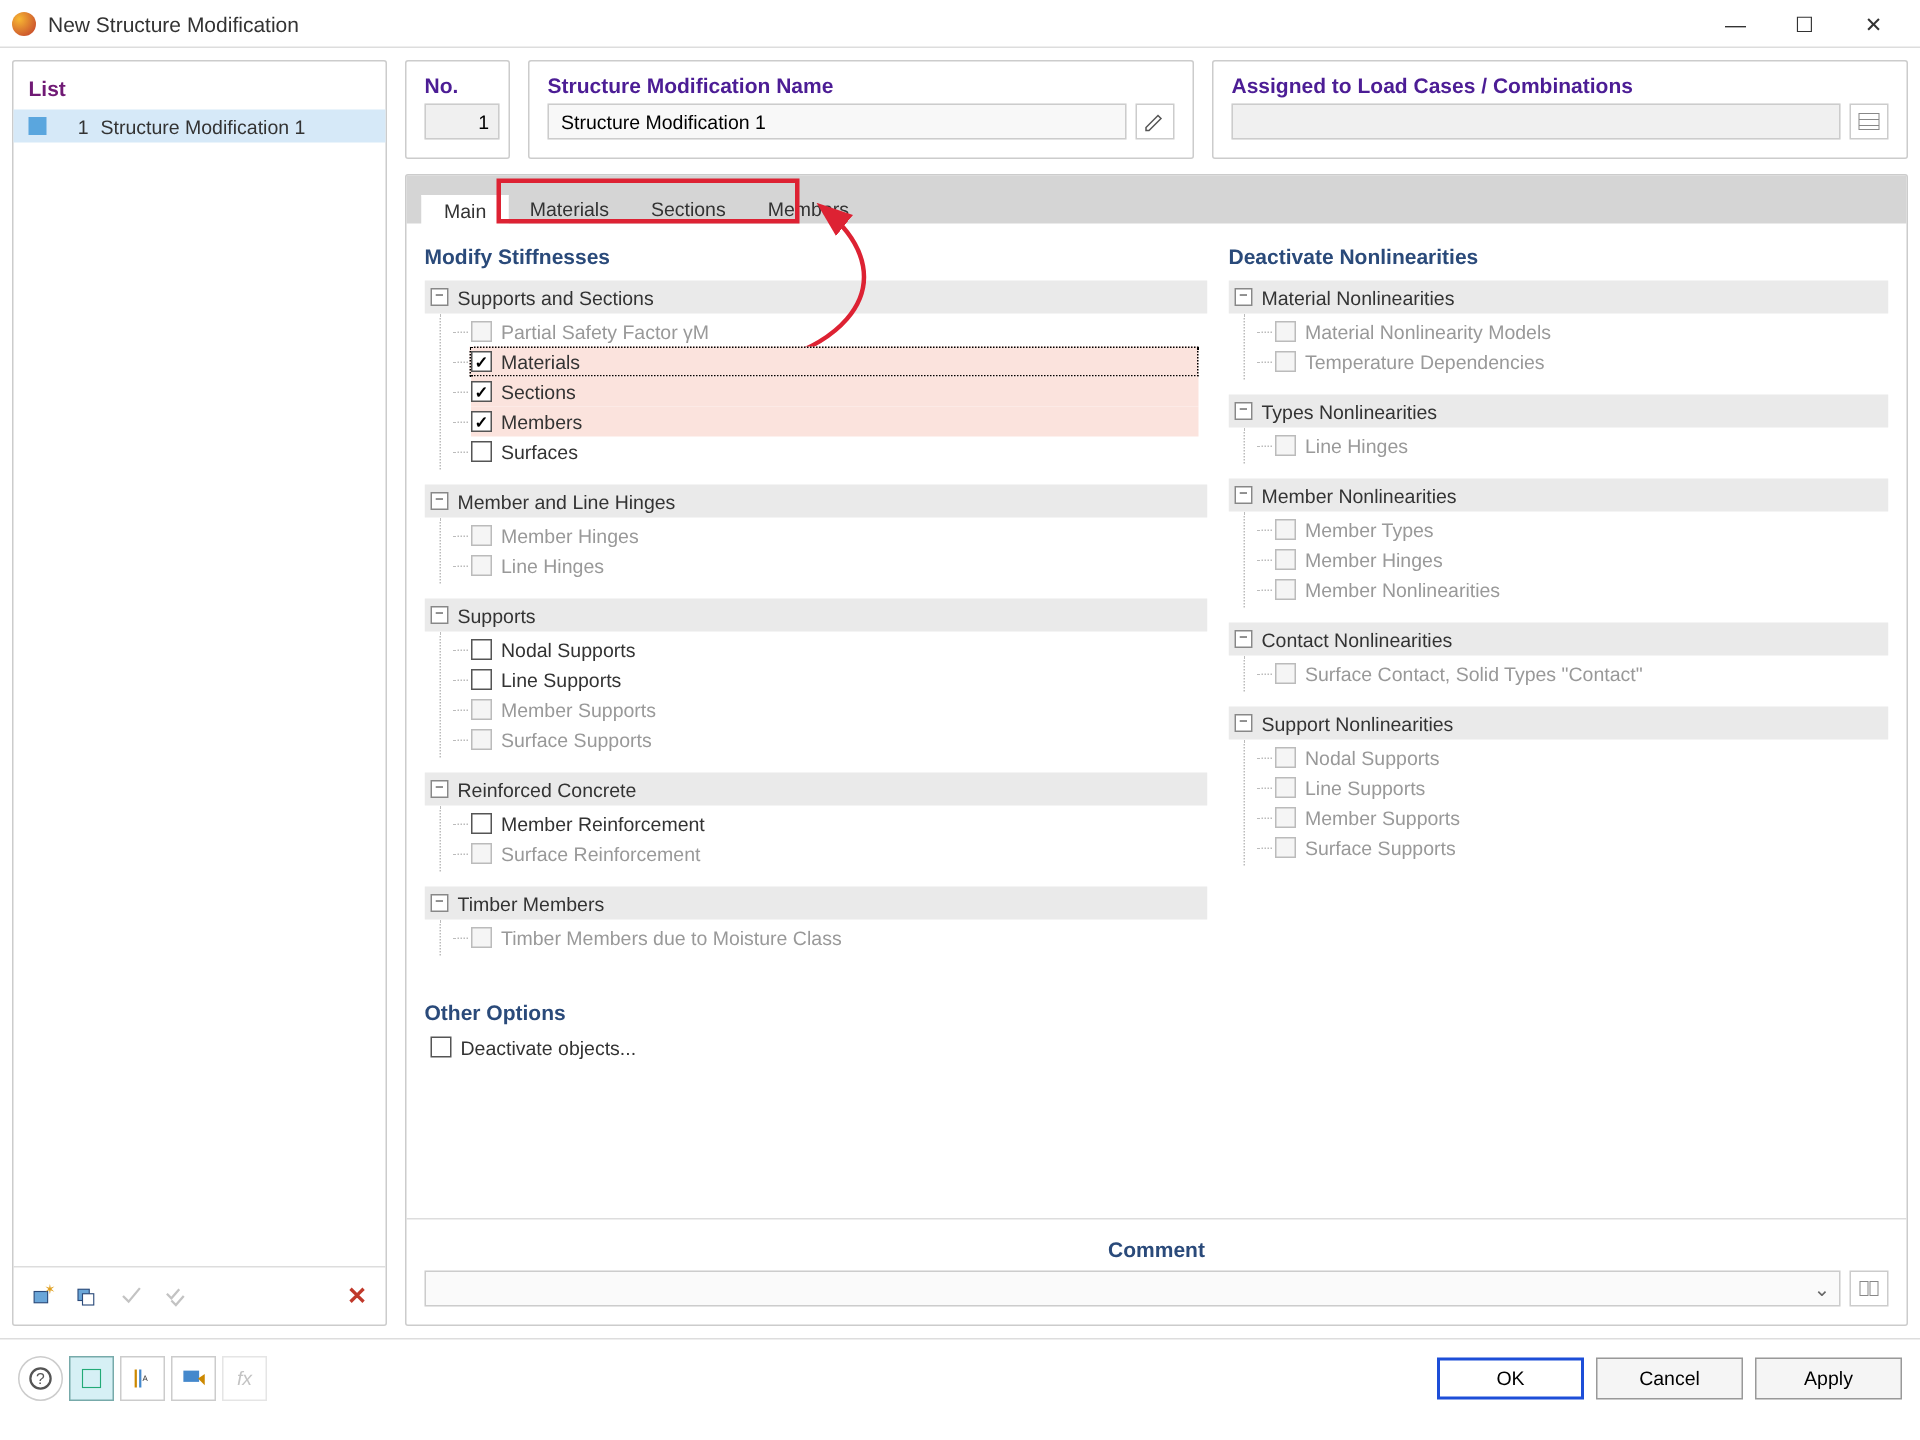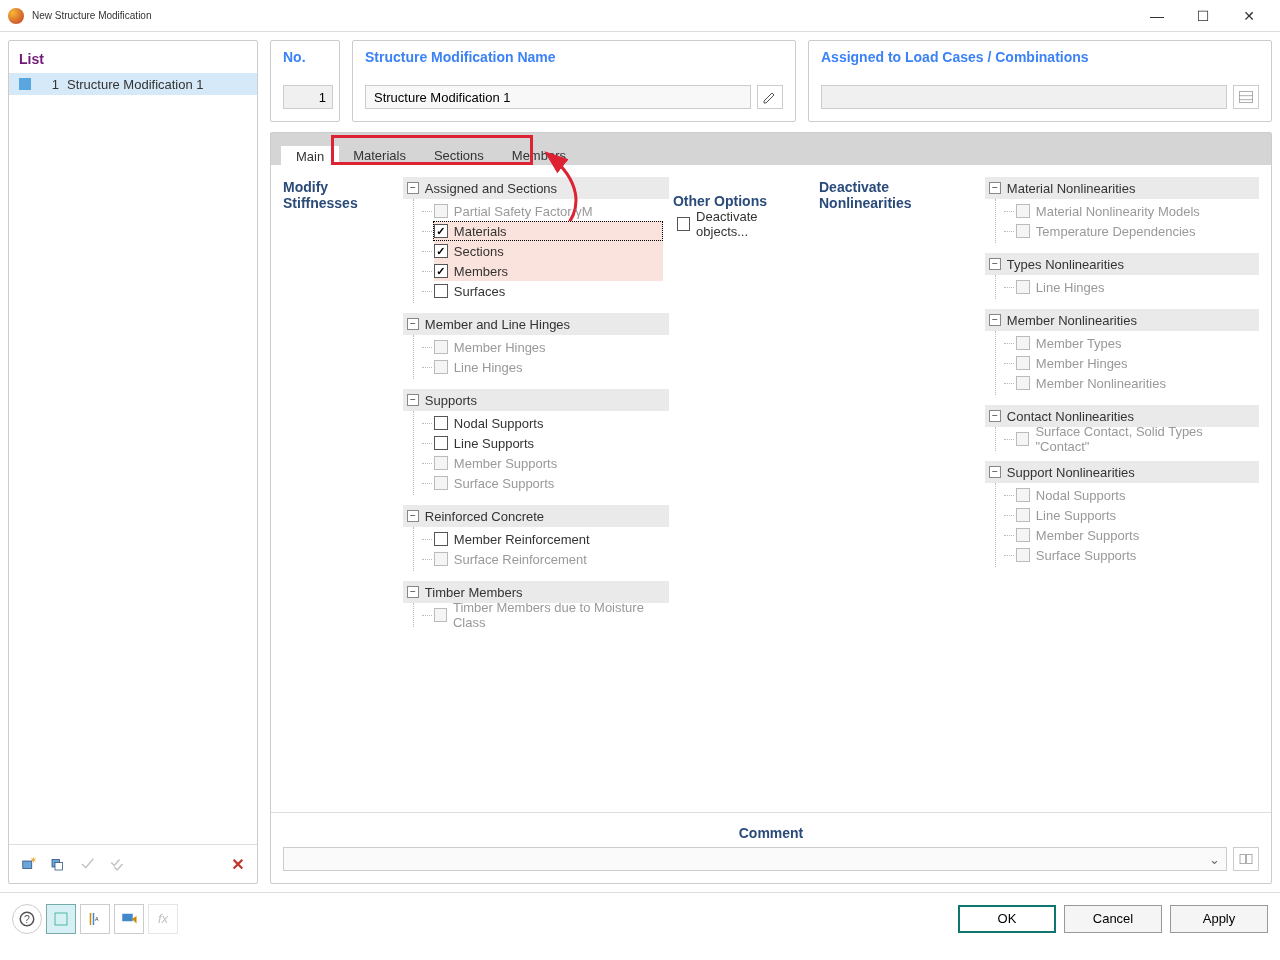--- a/index.html
+++ b/index.html
@@ -1,21 +1,21 @@
 <!DOCTYPE html>
 <html><head>
 <meta charset="utf-8">
 <style>
 * { box-sizing: border-box; margin: 0; padding: 0; font-family: "Segoe UI", Arial, sans-serif; }
 body { background: #fff; width: 1280px; height: 960px; overflow: hidden; font-size: 13px; color: #333; }
 
 
 .titlebar { height: 32px; display: flex; align-items: center; padding: 0 8px; border-bottom: 1px solid #ddd; }
 .titlebar .app-icon { width: 16px; height: 16px; margin-right: 8px; background: radial-gradient(circle at 30% 30%,#f7b733,#c0392b); border-radius: 50%; }
-.titlebar .title { flex: 1; font-size: 10px; color: #333; }
+.titlebar .title { flex: 1; font-size: 14px; color: #333; }
 .titlebar .win-btn { width: 46px; height: 32px; display: flex; align-items: center; justify-content: center; color: #333; font-size: 14px; }
 
 
 .workspace { display: flex; height: 860px; padding: 8px; gap: 12px; background: #fff; }
 .panel-list { width: 250px; border: 1px solid #ccc; border-radius: 2px; display: flex; flex-direction: column; }
 .panel-main { flex: 1; display: flex; flex-direction: column; gap: 10px; }
 
 .section-title { color: #701a75; font-weight: 600; padding: 10px 10px 6px 10px; font-size: 14px; }
 
 .list-body { flex: 1; }
@@ -24,39 +24,39 @@
 .list-item .num { width: 18px; text-align: right; margin-right: 8px; }
 
 .list-toolbar { display: flex; align-items: center; gap: 4px; padding: 6px; border-top: 1px solid #ddd; }
 .tb-btn { width: 26px; height: 26px; display: flex; align-items: center; justify-content: center; border: 1px solid transparent; background: #fff; }
 .tb-btn svg { width: 18px; height: 18px; }
 .tb-btn.red { margin-left: auto; color: #c0392b; font-weight: bold; font-size: 16px; }
 
 
 .header-row { display: flex; gap: 12px; }
 .header-box { border: 1px solid #ccc; border-radius: 2px; padding: 8px 12px 12px 12px; background: #fff; }
-.header-box .lbl { color: #3b82f6; font-weight: 600; font-size: 14px; margin-bottom: 20px; }
+.header-box .lbl { color: #4c1d95; font-weight: 600; font-size: 14px; margin-bottom: 4px; }
 .header-box.no { width: 70px; }
 .header-box.name { flex: 1; }
 .header-box.assigned { width: 464px; }
 .field-row { display: flex; align-items: center; gap: 6px; }
 .num-field { width: 50px; height: 24px; border: 1px solid #ccc; background: #f0f0f0; text-align: right; padding: 0 6px; font-size: 13px; }
 .text-field { flex: 1; height: 24px; border: 1px solid #ccc; background: #f8f8f8; padding: 0 8px; font-size: 13px; }
 .icon-btn { width: 26px; height: 24px; border: 1px solid #ccc; background: #fff; display: flex; align-items: center; justify-content: center; color: #555; }
 
 
 .tab-container { border: 1px solid #ccc; border-radius: 2px; flex: 1; display: flex; flex-direction: column; background: #fff; position: relative; }
 .tab-strip { display: flex; background: #d5d5d5; height: 32px; align-items: flex-end; padding-left: 10px; }
 .tab { padding: 2px 14px; font-size: 13px; color: #333; cursor: pointer; }
 .tab.active { background: #fff; border: 1px solid #fff; border-bottom: none; position: relative; top: 1px; }
 .tab-red-box { position: absolute; border: 3px solid #d23; pointer-events: none; }
 .red-arrow { position: absolute; pointer-events: none; }
 
 .tab-body { flex: 1; display: flex; gap: 14px; padding: 12px; overflow: hidden; }
-.col { flex: 1; display: flex; flex-direction: row; gap: 4px; overflow-y: auto; }
+.col { flex: 1; display: flex; flex-direction: column; gap: 4px; overflow-y: auto; }
 
 .group-title { color: #2a4a7a; font-weight: 600; font-size: 14px; margin: 2px 0 4px 0; }
 .tree-group { margin-bottom: 10px; }
 .tree-group-header { height: 22px; background: #eaeaea; display: flex; align-items: center; padding-left: 4px; font-size: 13px; }
 .tree-group-header .toggle { width: 12px; height: 12px; border: 1px solid #888; margin-right: 6px; display: flex; align-items: center; justify-content: center; font-size: 10px; line-height: 1; background: #fff;}
 .tree-items { padding: 2px 6px 2px 20px; border-left: 1px dotted #bbb; margin-left: 10px; }
 .tree-row { height: 20px; display: flex; align-items: center; font-size: 13px; position: relative; }
 .tree-row::before { content: ""; position: absolute; left: -12px; top: 50%; width: 10px; border-top: 1px dotted #bbb; }
 .cb { width: 14px; height: 14px; border: 1px solid #555; margin-right: 6px; display: inline-flex; align-items: center; justify-content: center; font-size: 11px; background: #fff; }
 .cb.checked::after { content: "✓"; color: #000; font-weight: bold; }
@@ -71,21 +71,21 @@
 .comment-box { padding: 12px; border-top: 1px solid #ddd; text-align: center; }
 .comment-box .lbl { color: #2a4a7a; font-weight: 600; font-size: 14px; margin-bottom: 6px; }
 .comment-row { display: flex; gap: 6px; }
 .combo { flex: 1; height: 24px; border: 1px solid #ccc; background: #fafafa; display: flex; align-items: center; justify-content: flex-end; padding-right: 6px; color: #666; }
 
 
 .footer { height: 52px; display: flex; align-items: center; padding: 0 12px 0 12px; gap: 6px; border-top: 1px solid #ddd; }
 .footer .left { display: flex; gap: 4px; }
 .footer .right { margin-left: auto; display: flex; gap: 8px; }
 .btn { width: 98px; height: 28px; border: 1px solid #999; background: #f5f5f5; font-size: 13px; cursor: pointer; }
-.btn.primary { border: 2px solid #0f766e; background: #fff; }
+.btn.primary { border: 2px solid #1d4ed8; background: #fff; }
 .ft-icon { width: 30px; height: 30px; border: 1px solid #ccc; display: flex; align-items: center; justify-content: center; background: #fff; }
 .ft-icon.active { background: #d6f0f5; border-color: #7aa; }
 </style>
 </head>
 <body>
 
 <div class="titlebar">
   <div class="app-icon"></div>
   <div class="title">New Structure Modification</div>
   <div class="win-btn">—</div>
@@ -183,21 +183,21 @@
       </svg>
 
       <div class="tab-body">
 
         <div class="col">
           <div class="group-title">Modify Stiffnesses</div>
           <div id="modify-groups">
               <div class="tree-group">
                 <div class="tree-group-header">
                   <span class="toggle">−</span>
-                  <span>Assigned and Sections</span>
+                  <span>Supports and Sections</span>
                 </div>
                 <div class="tree-items">
                   <div class="tree-row disabled">
                     <span class="cb disabled"></span>
                     <span>Partial Safety Factor γM</span>
                   </div>
                   <div class="tree-row hl focus">
                     <span class="cb checked"></span>
                     <span>Materials</span>
                   </div>

